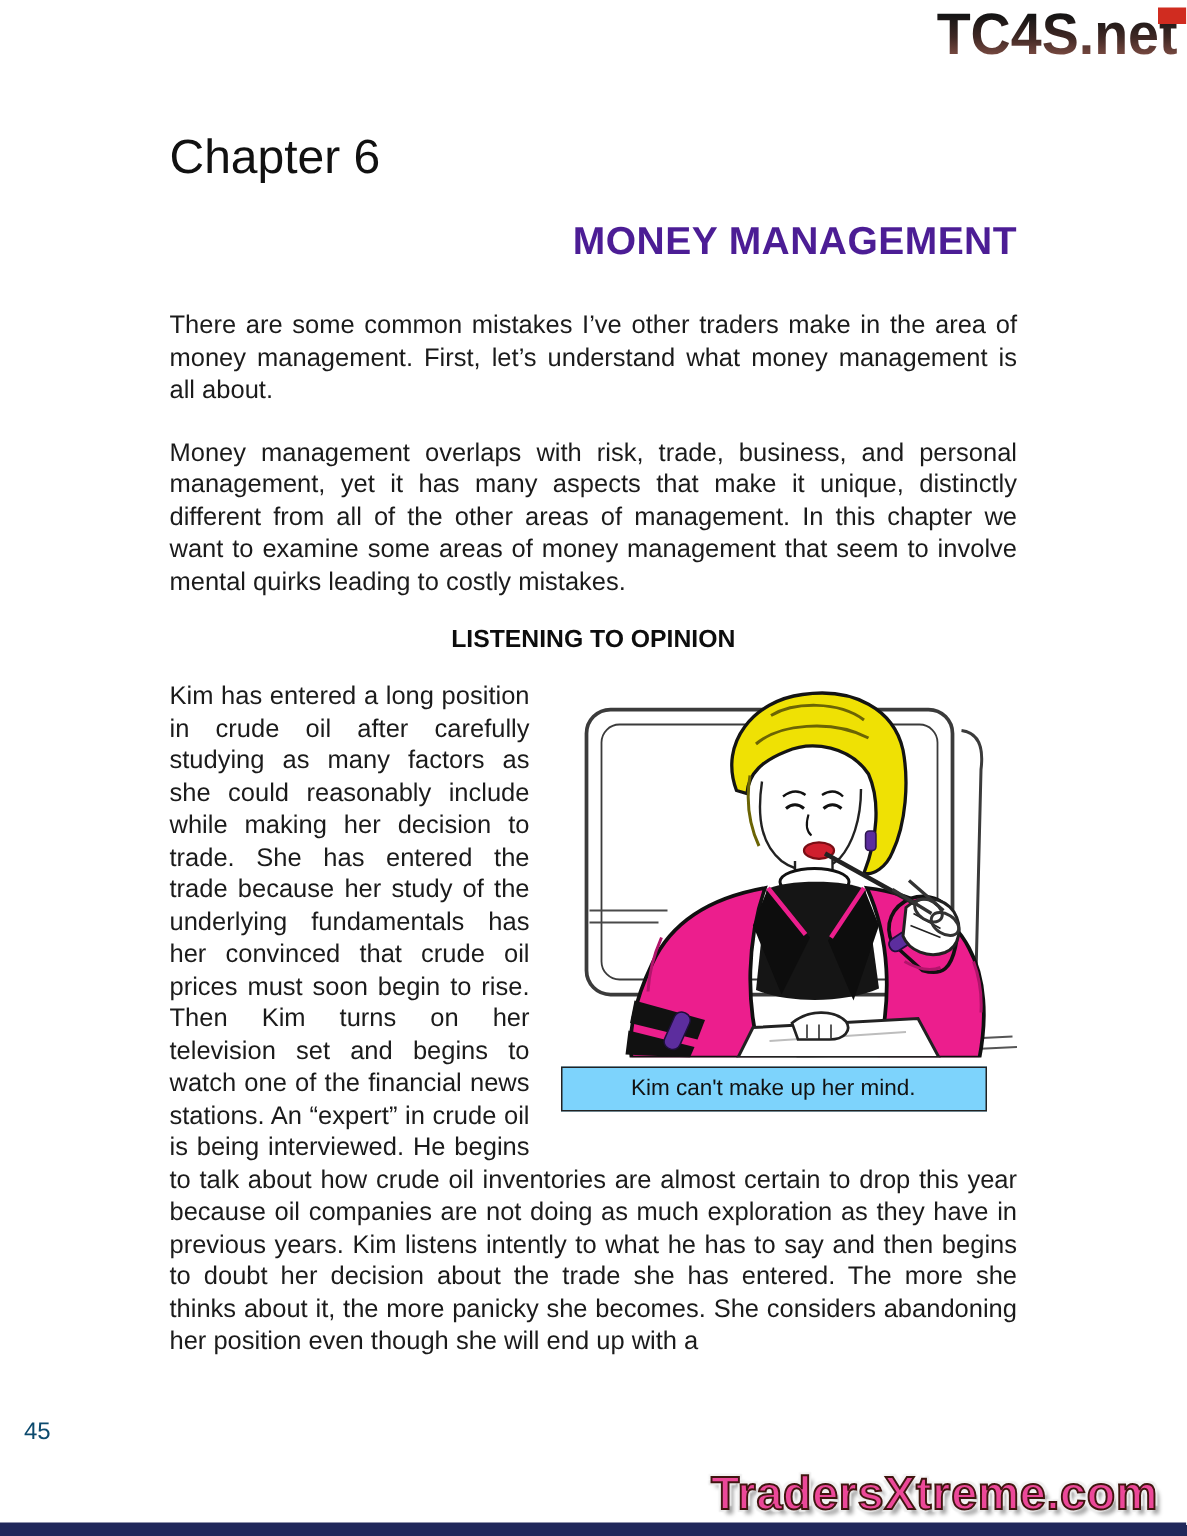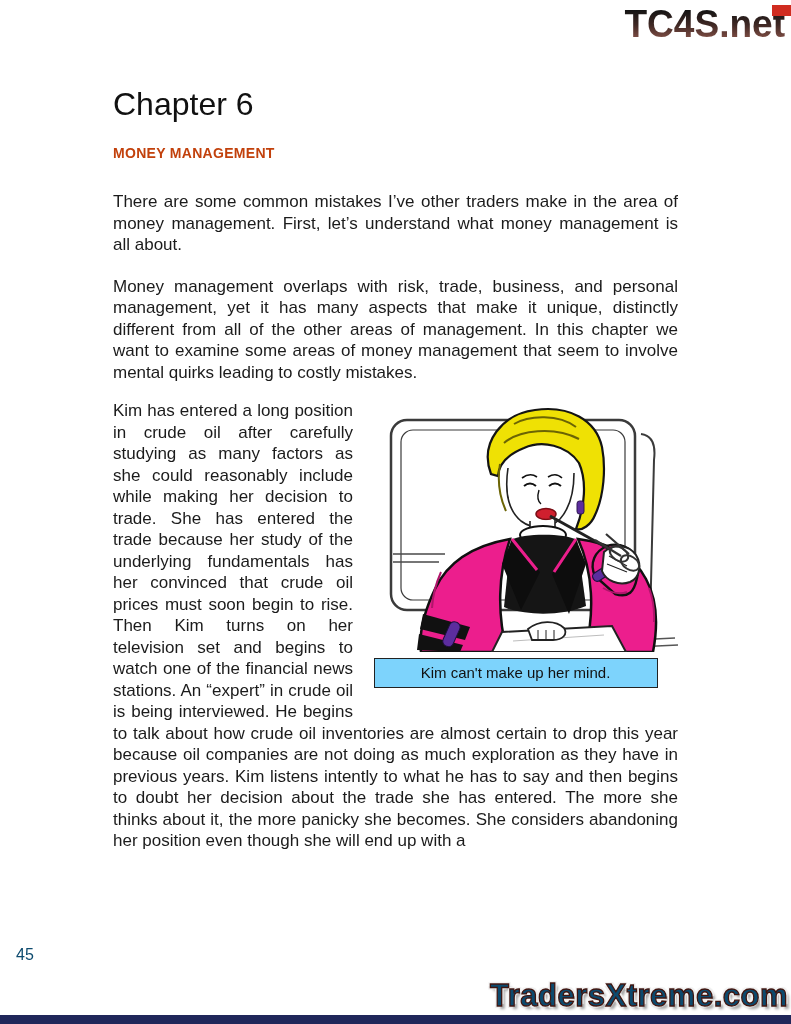--- a/index.html
+++ b/index.html
@@ -14,21 +14,21 @@
   .tc4s {
     position:absolute; top:2px; right:6px;
     font-size:39px; font-weight:bold; letter-spacing:0px;
     background:linear-gradient(180deg,#141414 18%, #3f2824 52%, #8a544a 88%);
     -webkit-background-clip:text; background-clip:text; color:transparent;
     transform:scaleX(.95); transform-origin:right center;
   }
   .corner-mark { position:absolute; top:5px; right:0; width:19px; height:11px; background:#d02c20; }
 
   h1.chapter { margin:86px 0 0; font-weight:400; font-size:32px; text-align:left; color:#111; }
-  h2.section { margin:22px 0 0; font-weight:700; font-size:14px; text-align:left; color:#c2410c; letter-spacing:.3px; }
+  h2.section { margin:22px 0 0; font-weight:700; font-size:26px; text-align:right; color:#4c1d95; letter-spacing:.3px; }
   h3.subsection { margin:19px 0 0; font-weight:700; font-size:16.5px; text-align:center; color:#0d0d0d; }
 
   p.body { margin:20px 0 0; font-size:17px; line-height:21.5px; text-align:justify; }
   p.first { margin-top:30px; }
   .flow { margin-top:17px; }
   .flow p.body { margin-top:0; }
 
   .figure { float:right; width:325px; margin:2px 0 28px 0; text-align:center; }
   .figure svg { display:block; }
   .caption-box {
@@ -41,22 +41,22 @@
     position:absolute; left:252px; top:483px; z-index:30; white-space:nowrap;
     font-family:"DejaVu Serif","Liberation Serif",serif; font-weight:bold;
     font-size:41px; letter-spacing:1px; color:#c8101c;
     -webkit-text-stroke:1.8px #ffffff;
     text-shadow:2.5px 3.5px 3px rgba(105,105,105,.8);
   }
 
   .pagenum { position:absolute; left:16px; top:946px; width:100%; font-size:16px; color:#0c4a6e; }
 
   .tx-logo {
-    position:absolute; right:3px; top:978px; white-space:nowrap;
-    font-size:31px; font-weight:bold; letter-spacing:.5px; color:#0c4a6e;
+    position:absolute; right:19px; top:978px; white-space:nowrap;
+    font-size:31px; font-weight:bold; letter-spacing:.5px; color:#ec4899;
     -webkit-text-stroke:1.3px #40150f;
     text-shadow:-2px -2px 1px #f4f4f4, 2px -2px 1px #efefef,
                 -2px 2px 1px #ececec, 0 0 2px #ffffff, 3px 3px 3px #9c9c9c;
   }
   .bottom-bar { position:absolute; left:0; right:0; bottom:0; height:9px; background:#20275a; }
 </style>
 </head>
 <body>
 
 <div class="page">
@@ -64,20 +64,21 @@
   <div class="tc4s">TC4S.net</div>
   <div class="corner-mark"></div>
 
   <div class="content">
     <h1 class="chapter">Chapter 6</h1>
     <h2 class="section">MONEY MANAGEMENT</h2>
 
     <p class="body first">There are some common mistakes I’ve other traders make in the area of money management.  First, let’s understand what money management is all about.</p>
     <p class="body">Money management overlaps with risk, trade, business, and personal management, yet it has many aspects that make it unique, distinctly different from all of the other areas of management.  In this chapter we want to examine some areas of money management that seem to involve mental quirks leading to costly mistakes.</p>
 
+    <h3 class="subsection">LISTENING TO OPINION</h3>
 
     <div class="flow">
       <div class="figure">
         <svg width="325" height="250" viewBox="0 0 325 250" xmlns="http://www.w3.org/2000/svg">
 
           <rect x="38" y="18" width="244" height="190" rx="16" fill="none" stroke="#3b3b3b" stroke-width="2.5"></rect>
           <rect x="48" y="28" width="224" height="170" rx="12" fill="none" stroke="#3b3b3b" stroke-width="1.2"></rect>
           <path d="M288 32 q16 2 13 26 l-4 164 q-2 16 -15 14" fill="none" stroke="#3b3b3b" stroke-width="2"></path>
           <path d="M40 152 h52 M40 160 h46" fill="none" stroke="#4a4a4a" stroke-width="1.4"></path>
           <path d="M120 246 L322 236 M178 250 L325 243" fill="none" stroke="#555" stroke-width="1.4"></path>

